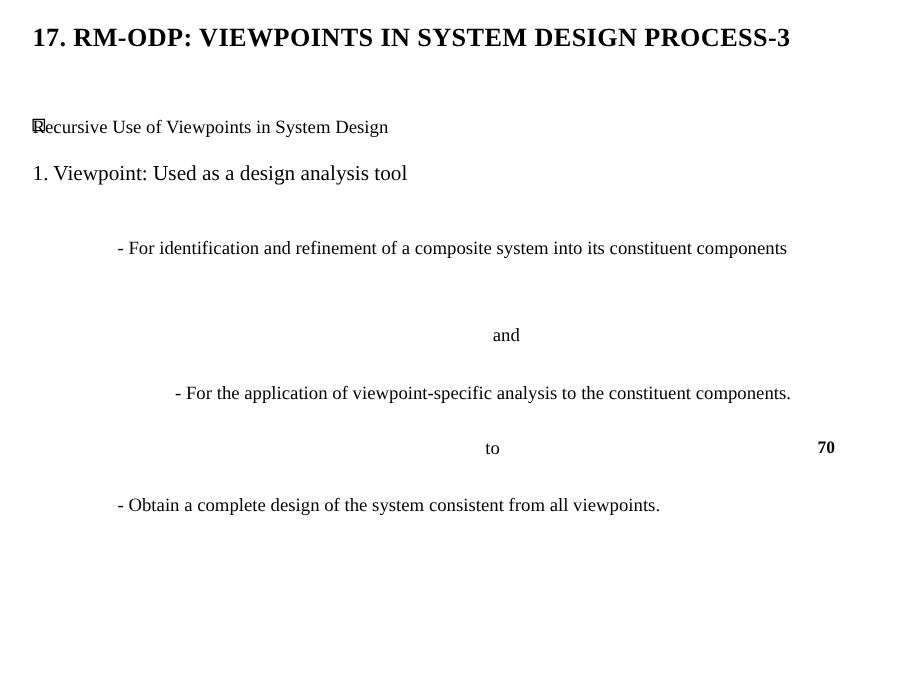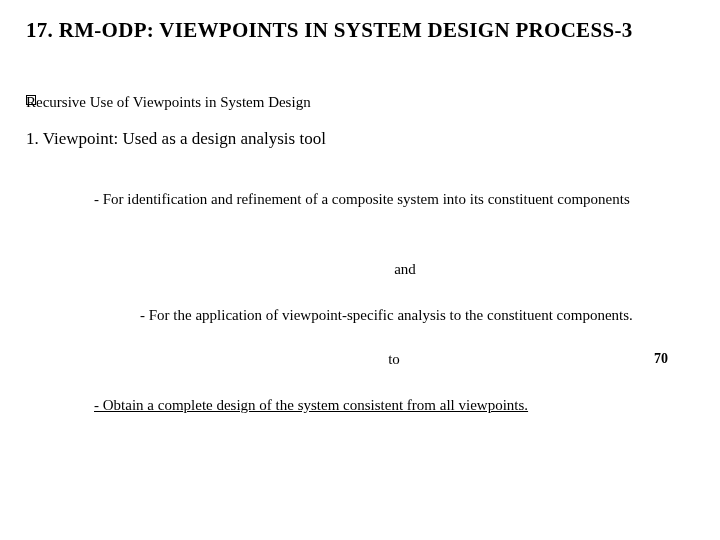--- a/index.html
+++ b/index.html
@@ -51,21 +51,21 @@
   }
   .bullet {
     position: absolute;
     font-size: 15px;
     line-height: 1.25;
   }
   .b1 { top: 190px; left: 94px; right: 40px; }
   .conn1 { top: 260px; width: 100%; text-align: center; left: 0; padding-left: 45px; }
   .b2 { top: 306px; left: 94px; right: 30px; margin-left: 46px; }
   .conn2 { top: 350px; width: 100%; text-align: center; left: 0; padding-left: 34px; }
-  .b3 { top: 396px; left: 94px; right: 40px; text-decoration: underline; }
+  .b3 { top: 396px; left: 94px; right: 40px; }
   .pagenum {
     position: absolute;
     bottom: 28px;
     right: 52px;
     font-size: 14px;
     font-weight: bold;
   }
 </style>
 </head>
 <body>

